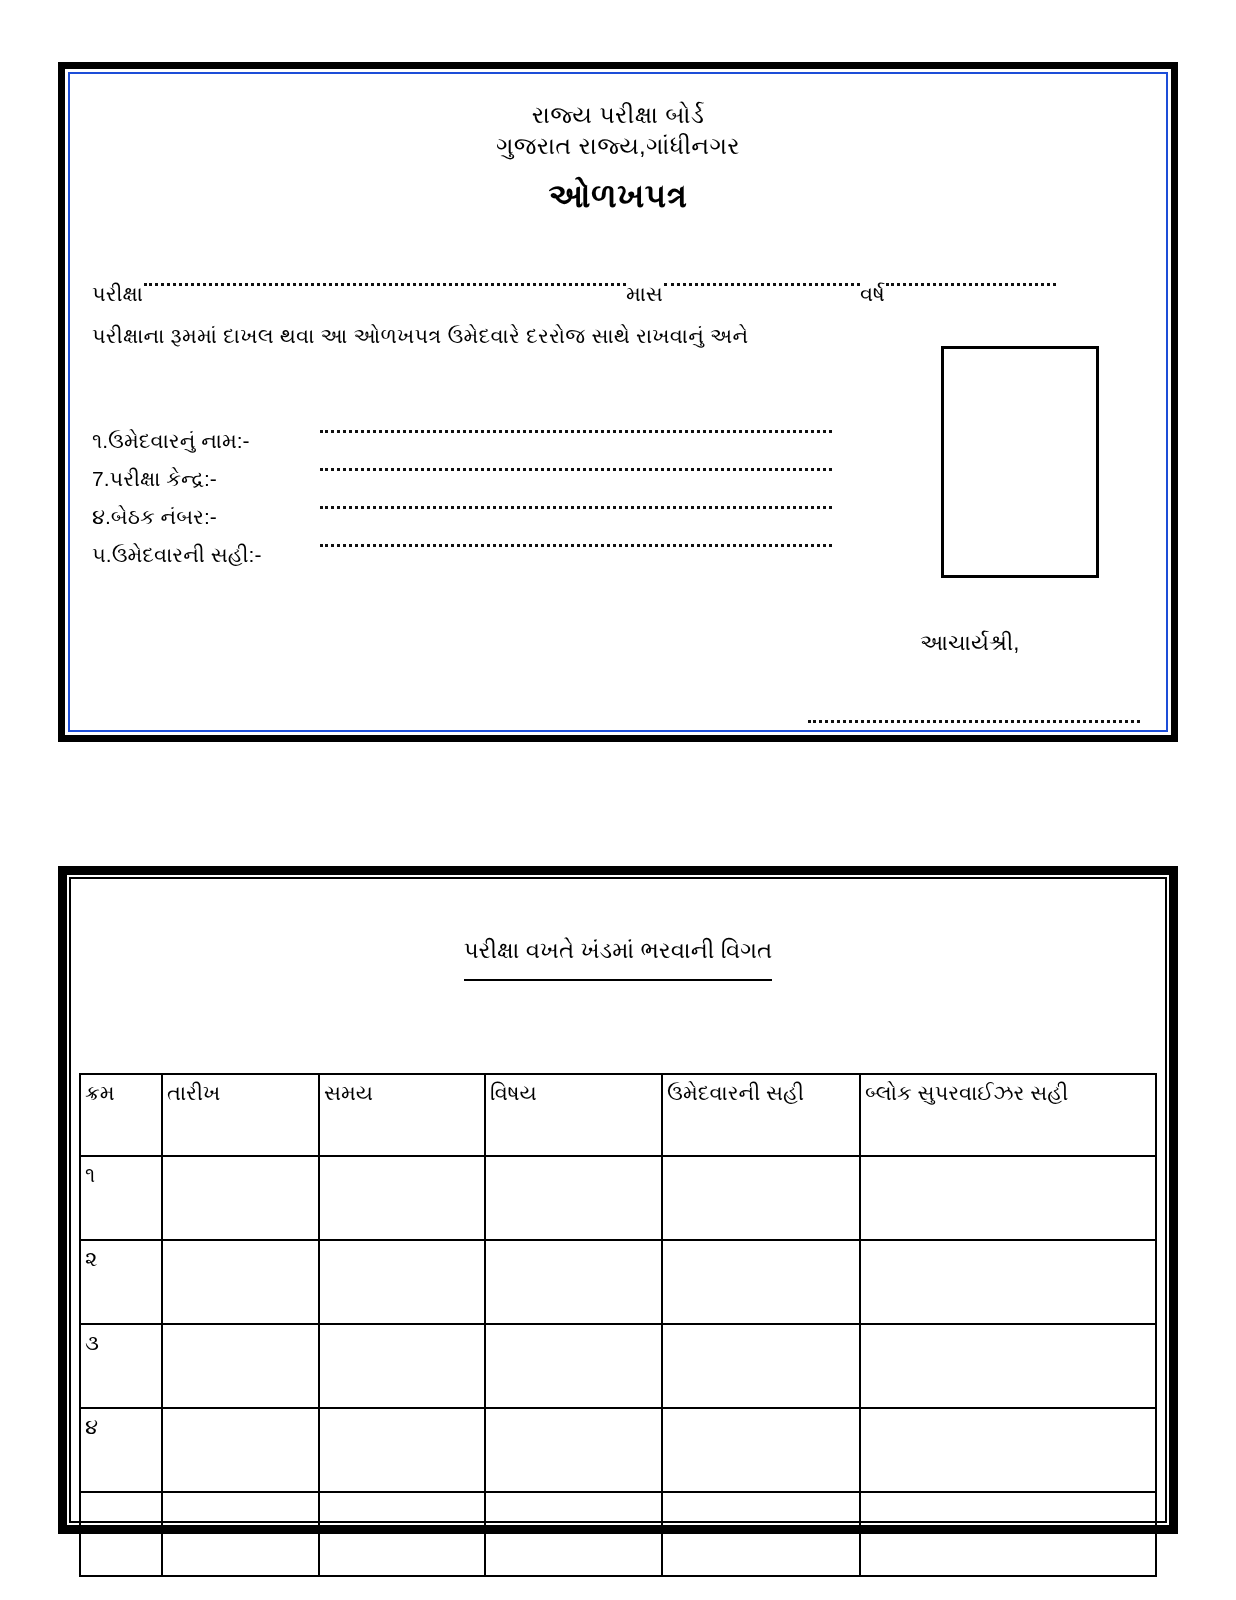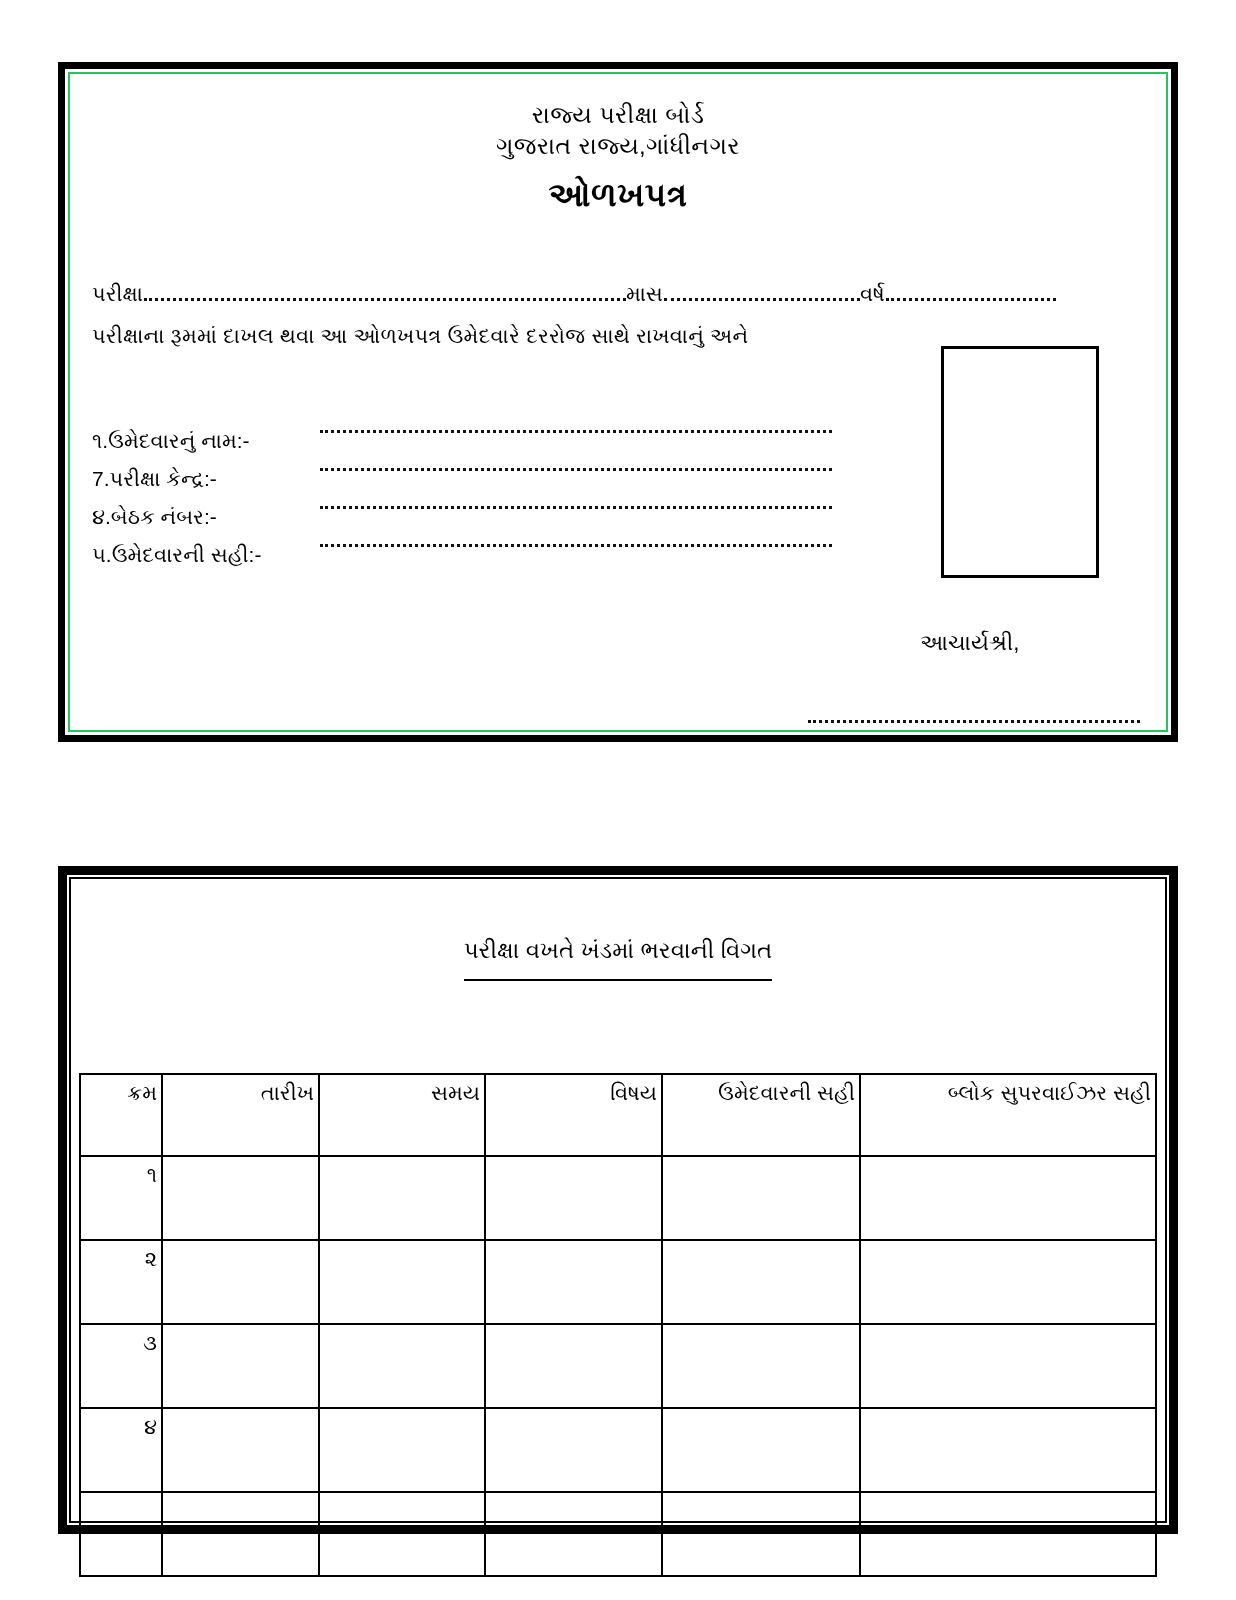--- a/index.html
+++ b/index.html
@@ -26,21 +26,21 @@
     border: 7px solid #000;
     background: #ffffff;
     box-sizing: border-box;
   }
   .card-top-inner {
     position: absolute;
     left: 3px;
     top: 3px;
     right: 3px;
     bottom: 3px;
-    border: 2px solid #22c55e;
+    border: 2px solid #1d4ed8;
     background: #fff;
     box-sizing: border-box;
   }
 
   .content-top {
     position: absolute;
     left: 0; top: 0; right: 0; bottom: 0;
     padding: 0;
   }
 
@@ -57,31 +57,30 @@
     font-size: 24px;
     line-height: 1.28;
     margin-top: 0;
     letter-spacing: 0.3px;
   }
   .head-title {
     font-size: 33px;
     font-weight: bold;
     margin-top: 16px;
     letter-spacing: 0.5px;
-    font-family: Liberation Serif, serif;
   }
 
   
   .row-exam {
     position: absolute;
     left: 22px;
     top: 208px;
     width: 1060px;
     display: flex;
-    align-items: flex-end;
+    align-items: flex-start;
     font-size: 21px;
     white-space: nowrap;
   }
   .lbl { flex: 0 0 auto; }
   .dots {
     flex: 1 1 auto;
     border-bottom: 3px dotted #111;
     margin: 0 0 5px 1px;
     height: 1px;
     min-width: 10px;
@@ -199,21 +198,21 @@
   .grid table {
     border-collapse: collapse;
     width: 100%;
     table-layout: fixed;
   }
   .grid th, .grid td {
     border: 2px solid #000;
     height: 76px;
     vertical-align: top;
     padding: 6px 4px 0 4px;
-    text-align: right;
+    text-align: left;
     font-weight: normal;
     font-size: 21px;
   }
   .grid th { height: 74px; }
   .col-0 { width: 82px; }
   .col-1 { width: 157px; }
   .col-2 { width: 166px; }
   .col-3 { width: 177px; }
   .col-4 { width: 198px; }
   .col-5 { width: auto; }

